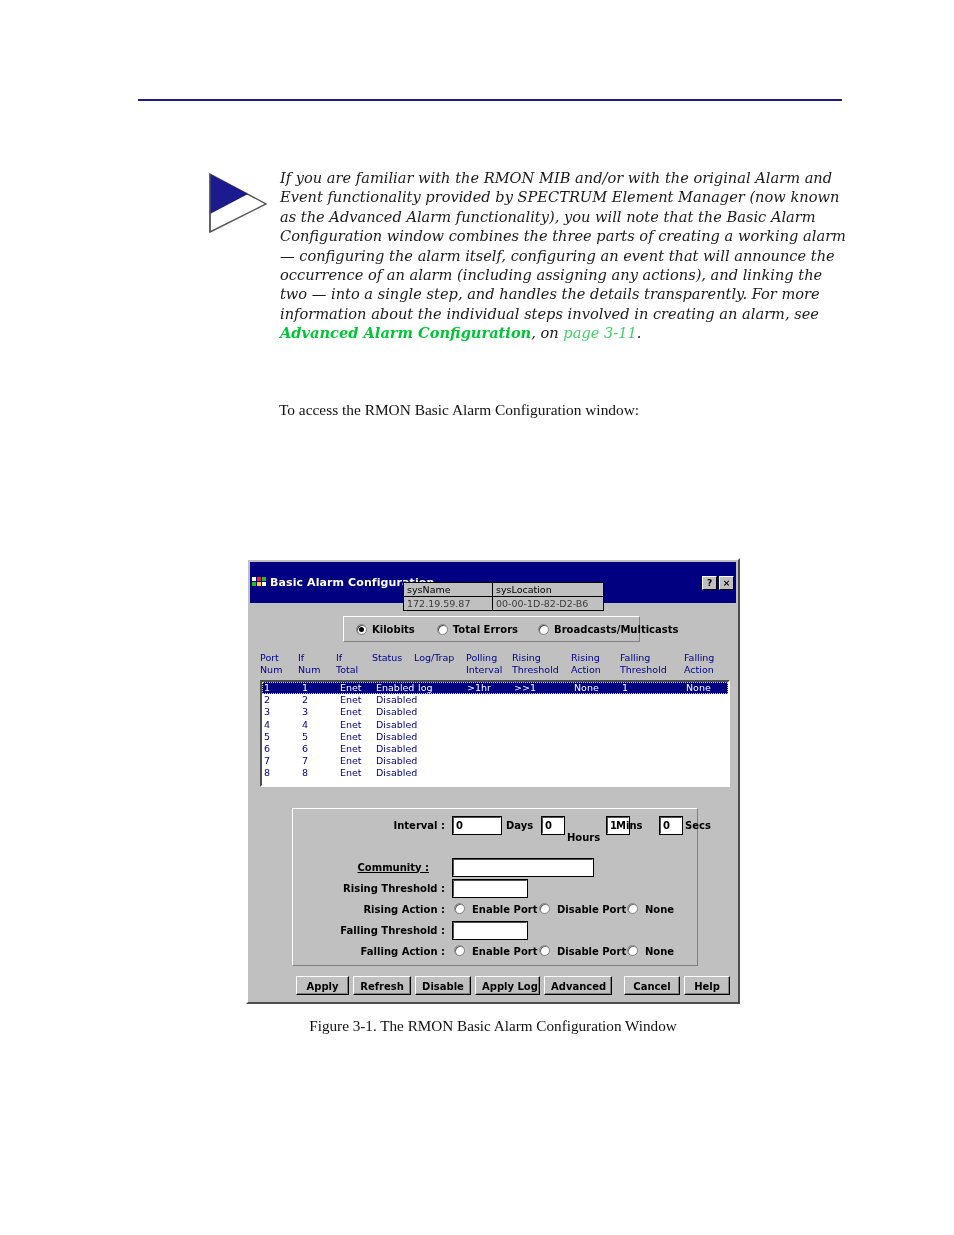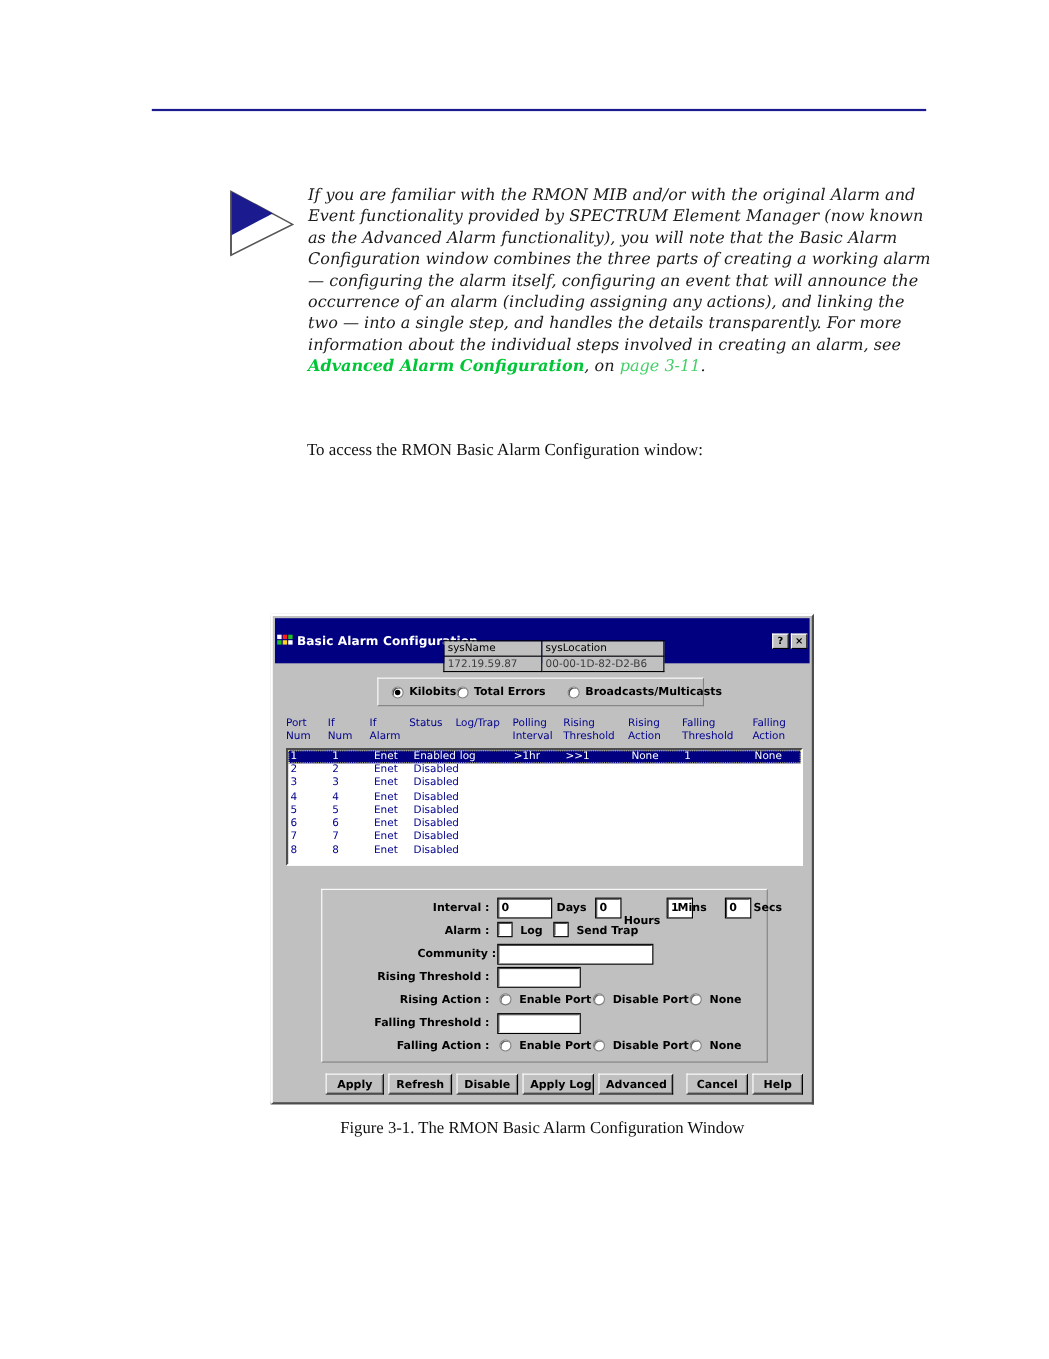--- a/index.html
+++ b/index.html
@@ -195,21 +195,21 @@
   .radio-item {
     display: flex;
     align-items: center;
     font-family: "DejaVu Sans", sans-serif;
     font-size: 10px;
     font-weight: bold;
     color: #000000;
     white-space: nowrap;
   }
   .radio-panel .radio-item:nth-child(1) { margin-left: 12px; }
-  .radio-panel .radio-item:nth-child(2) { }
+  .radio-panel .radio-item:nth-child(2) { margin-left: 22px; }
   .radio-panel .radio-item:nth-child(3) { margin-left: 20px; }
   .rdo {
     width: 11px;
     height: 11px;
     border-radius: 50%;
     background: #ffffff;
     border: 1px solid #808080;
     box-shadow: inset 1px 1px 0 #4d4d4d, inset -1px -1px 0 #ffffff;
     margin-right: 5px;
     position: relative;
@@ -464,21 +464,21 @@
     <span class="hcol" style="left:0px;   top:0;">
       <span>Port</span>
       <span>Num</span>
     </span>
     <span class="hcol" style="left:38px;  top:0;">
       <span>If</span>
       <span>Num</span>
     </span>
     <span class="hcol" style="left:76px;  top:0;">
       <span>If</span>
-      <span>Alarm</span>
+      <span>Total</span>
     </span>
     <span class="hcol" style="left:112px; top:0;">
       <span></span>
       <span>Status</span>
     </span>
     <span class="hcol" style="left:154px; top:0;">
       <span></span>
       <span>Log/Trap</span>
     </span>
     <span class="hcol" style="left:206px; top:0;">
@@ -567,30 +567,23 @@
       <input class="tf" style="left: 160px; width: 48px;" value="0">
       <span class="unit" style="left:213px;">Days</span>
       <input class="tf" style="left: 249px; width: 22px;" value="0">
       <span class="unit" style="left:274px;margin-top:24px;">Hours</span>
       <input class="tf" style="left: 314px; width: 22px;" value="1">
       <span class="unit" style="left:323px;">Mins</span>
       <input class="tf" style="left: 367px; width: 22px;" value="0">
       <span class="unit" style="left:392px;">Secs</span>
     </div>
 
-    <div class="frow" style="top:27px;">
-      <span class="flabel" style="left:22px; width:130px;">Alarm :</span>
-      <span class="cbx" style="left:160px; top:3px;"></span>
-      <span class="opt-label" style="left:180px;">Log</span>
-      <span class="cbx" style="left:211px; top:3px;"></span>
-      <span class="opt-label" style="left:231px;">Send Trap</span>
-    </div>
 
     <div class="frow" style="top:48px;">
-      <span class="flabel" style="left:28px; width:130px;">Community :</span>
+      <span class="flabel" style="left:6px; width:130px;text-decoration:underline;">Community :</span>
       <input class="tf" style="left: 160px; width: 140px;" value="">
     </div>
 
     <div class="frow" style="top:69px;">
       <span class="flabel" style="left:22px; width:130px;">Rising Threshold :</span>
       <input class="tf" style="left: 160px; width: 74px;" value="">
     </div>
 
     <div class="frow" style="top:90px;">
       <span class="flabel" style="left:22px; width:130px;">Rising Action :</span>

